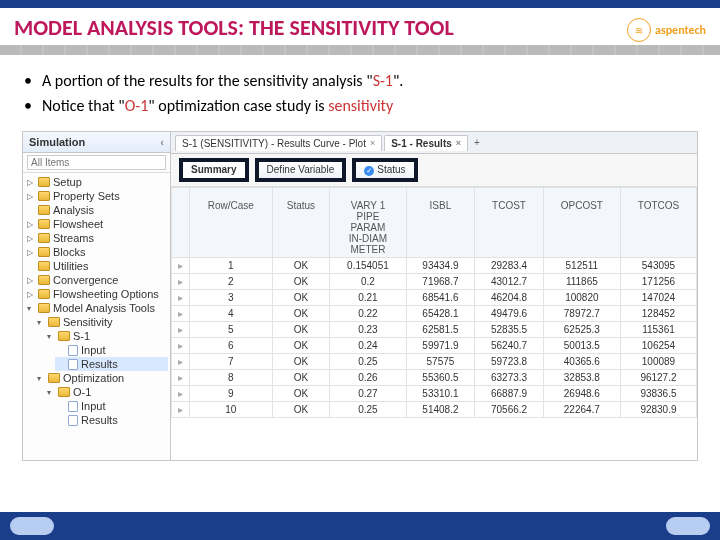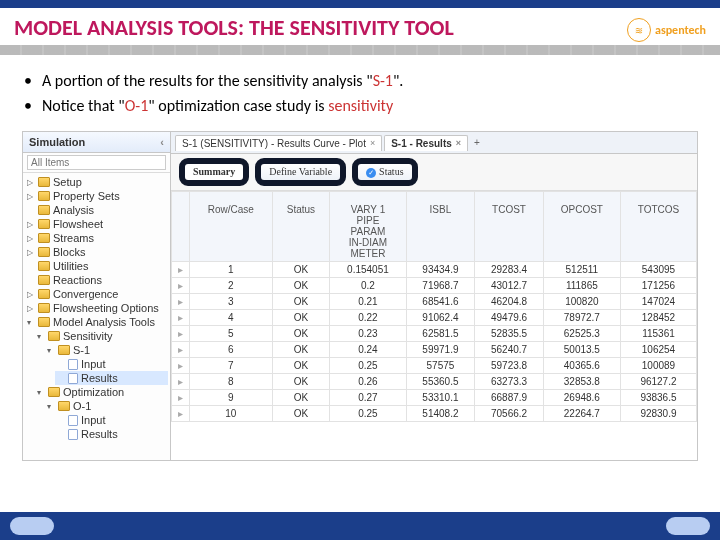--- a/index.html
+++ b/index.html
@@ -153,26 +153,25 @@
   .plus { padding: 0 4px; color: #666; cursor: pointer; }
   .subtabs {
     display: flex;
     gap: 6px;
     padding: 4px 8px;
     background: #f7f7f7;
     border-bottom: 1px solid #dcdcdc;
     font-size: 10px;
   }
   .stab {
-    border: 6px solid #0f172a;
+    border: 4px solid #0f172a;
     background: linear-gradient(#fff, #eef2f8);
-    border-radius: 9px;
+    border-radius: 0;
     padding: 2px 8px;
     cursor: pointer;
-    font-family: Liberation Serif, serif;
   }
   .stab.active { background: #fff; font-weight: 600; }
   .check {
     width: 10px; height: 10px;
     display: inline-flex;
     align-items: center;
     justify-content: center;
     border-radius: 50%;
     background: #3a8df0;
     color: #fff;
@@ -287,25 +286,20 @@
         </div>
         <div class="tree-item ">
           <span class="tri">▷</span>
           <span class="folder-icon"></span>
           <span>Blocks</span>
         </div>
         <div class="tree-item ">
           <span class="tri"></span>
           <span class="folder-icon"></span>
           <span>Utilities</span>
-        </div>
-        <div class="tree-item ">
-          <span class="tri"></span>
-          <span class="folder-icon"></span>
-          <span>Reactions</span>
         </div>
         <div class="tree-item ">
           <span class="tri">▷</span>
           <span class="folder-icon"></span>
           <span>Convergence</span>
         </div>
         <div class="tree-item ">
           <span class="tri">▷</span>
           <span class="folder-icon"></span>
           <span>Flowsheeting Options</span>
@@ -418,21 +412,21 @@
               <td>68541.6</td>
               <td>46204.8</td>
               <td>100820</td>
               <td>147024</td>
             </tr>
             <tr>
               <td class="rowhandle">▸</td>
               <td>4</td>
               <td>OK</td>
               <td>0.22</td>
-              <td>91062.4</td>
+              <td>65428.1</td>
               <td>49479.6</td>
               <td>78972.7</td>
               <td>128452</td>
             </tr>
             <tr>
               <td class="rowhandle">▸</td>
               <td>5</td>
               <td>OK</td>
               <td>0.23</td>
               <td>62581.5</td>

